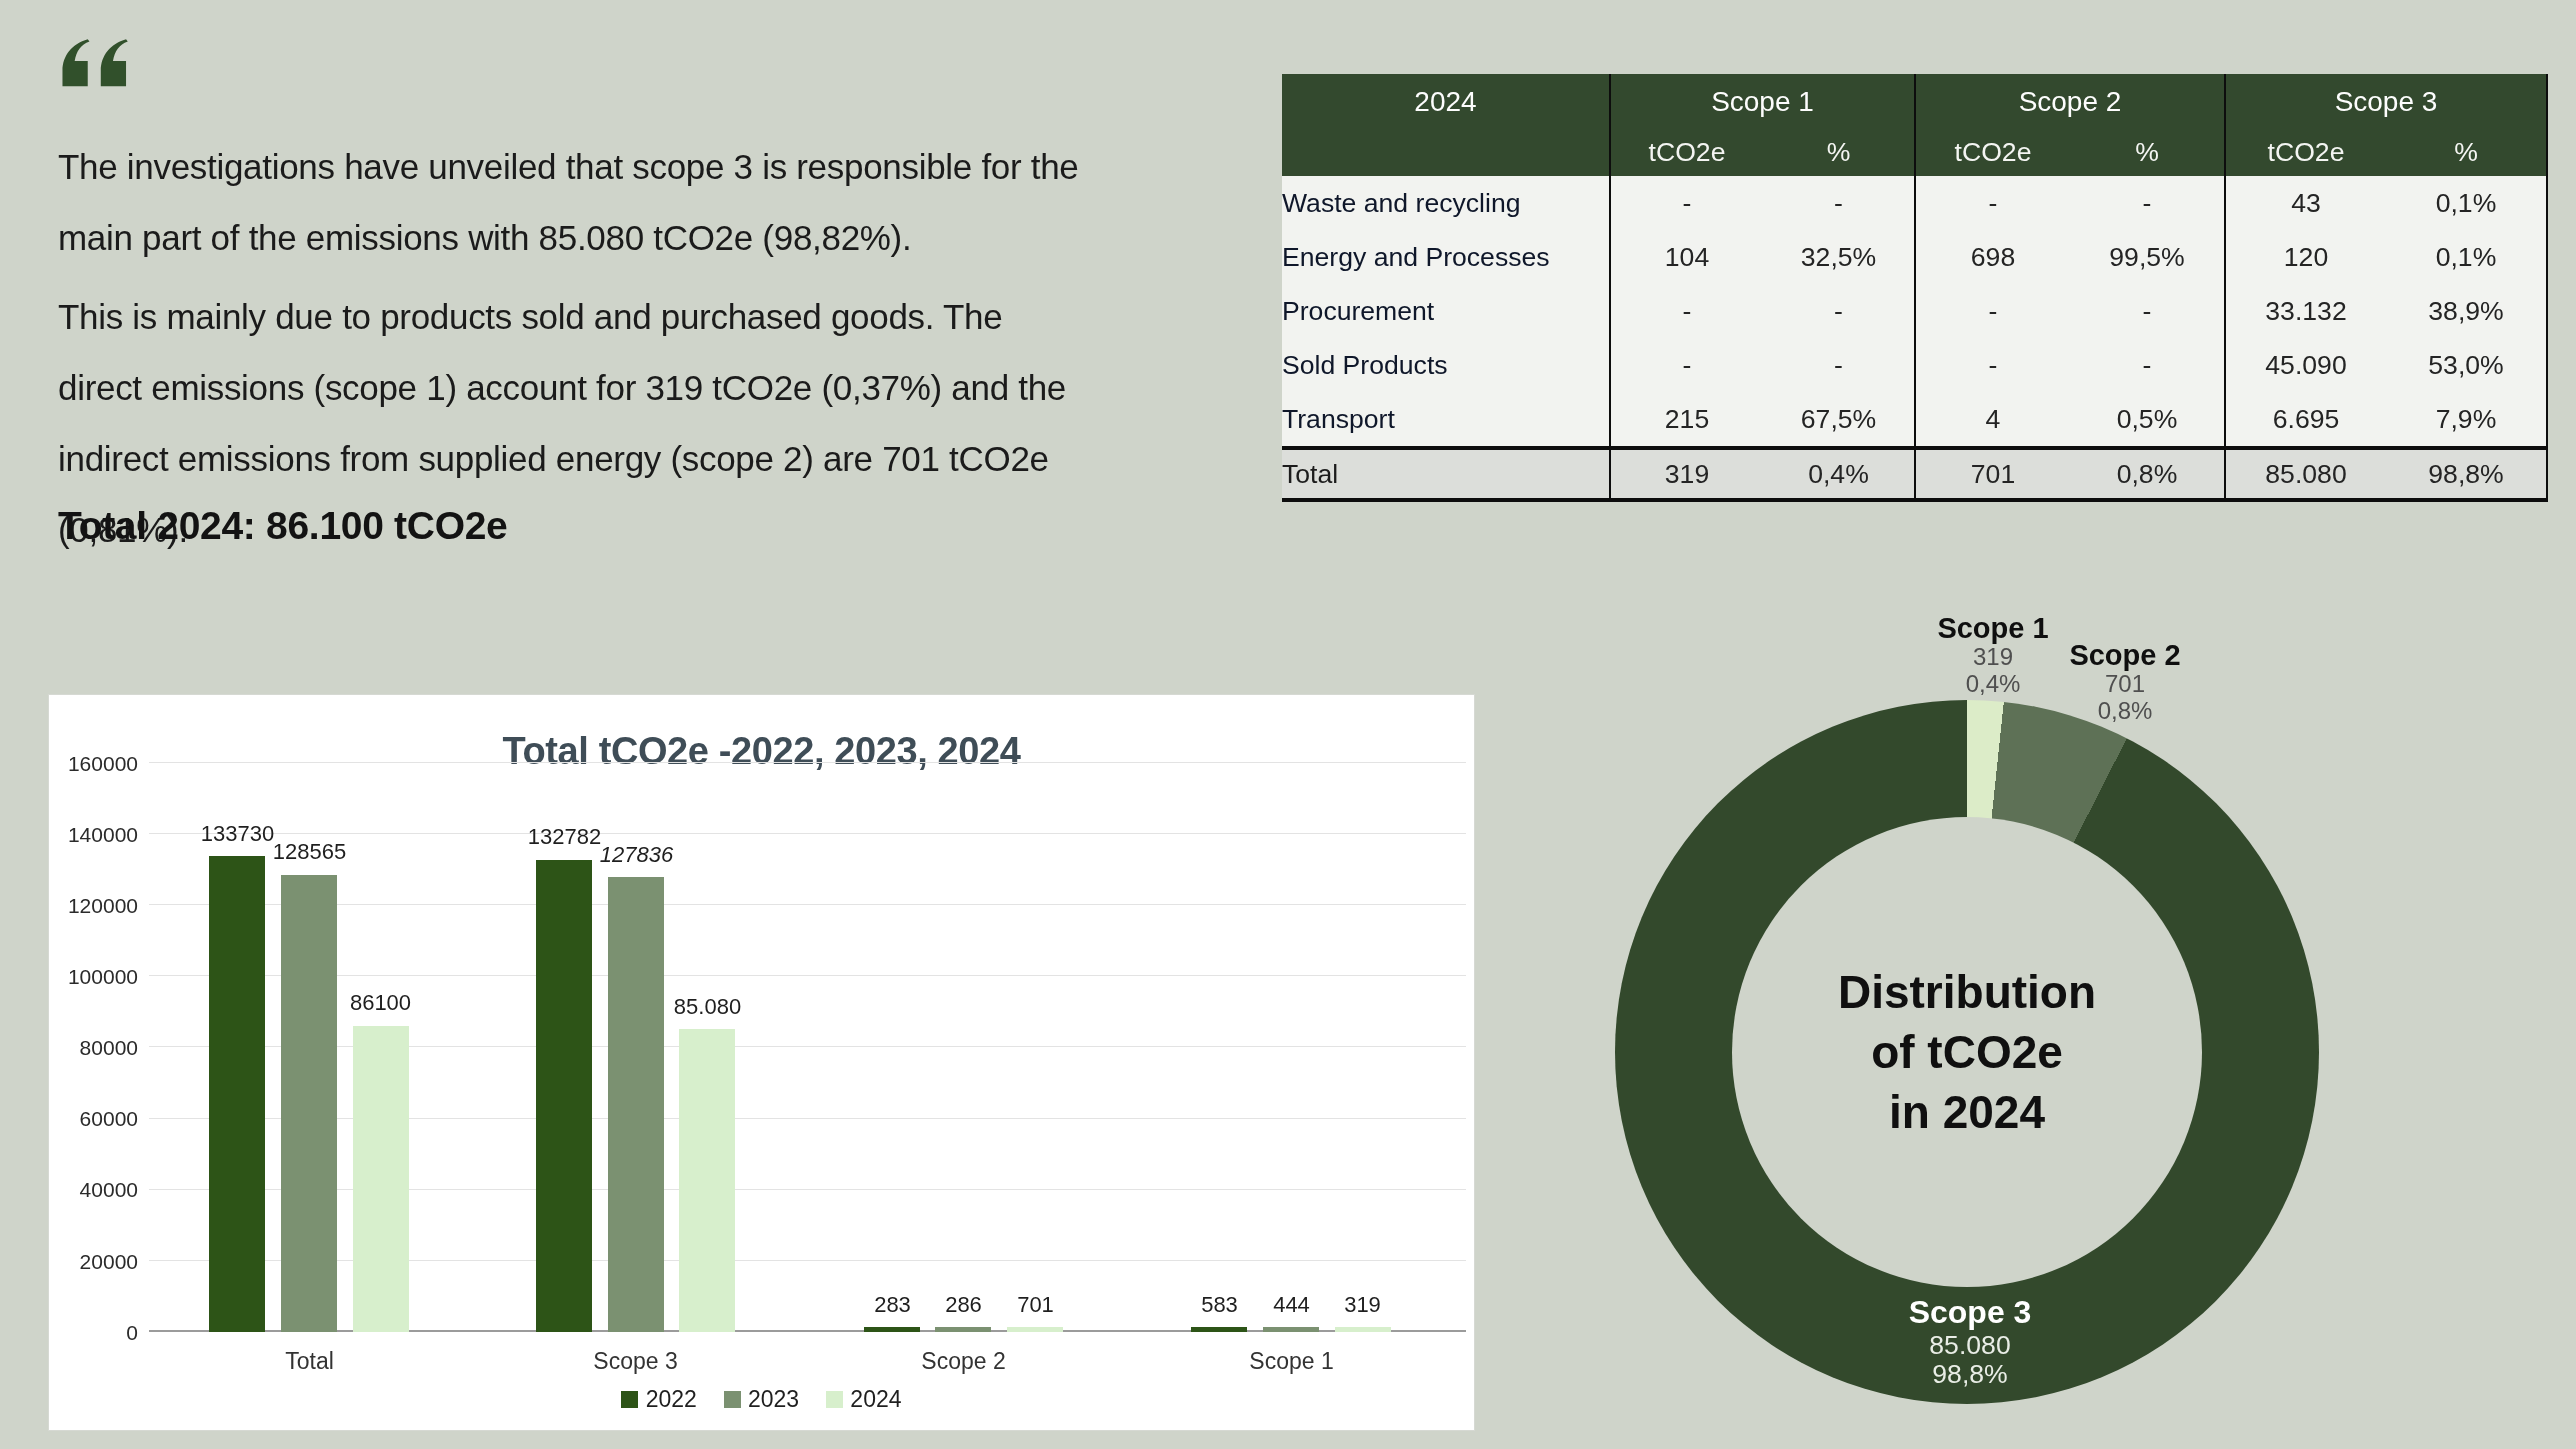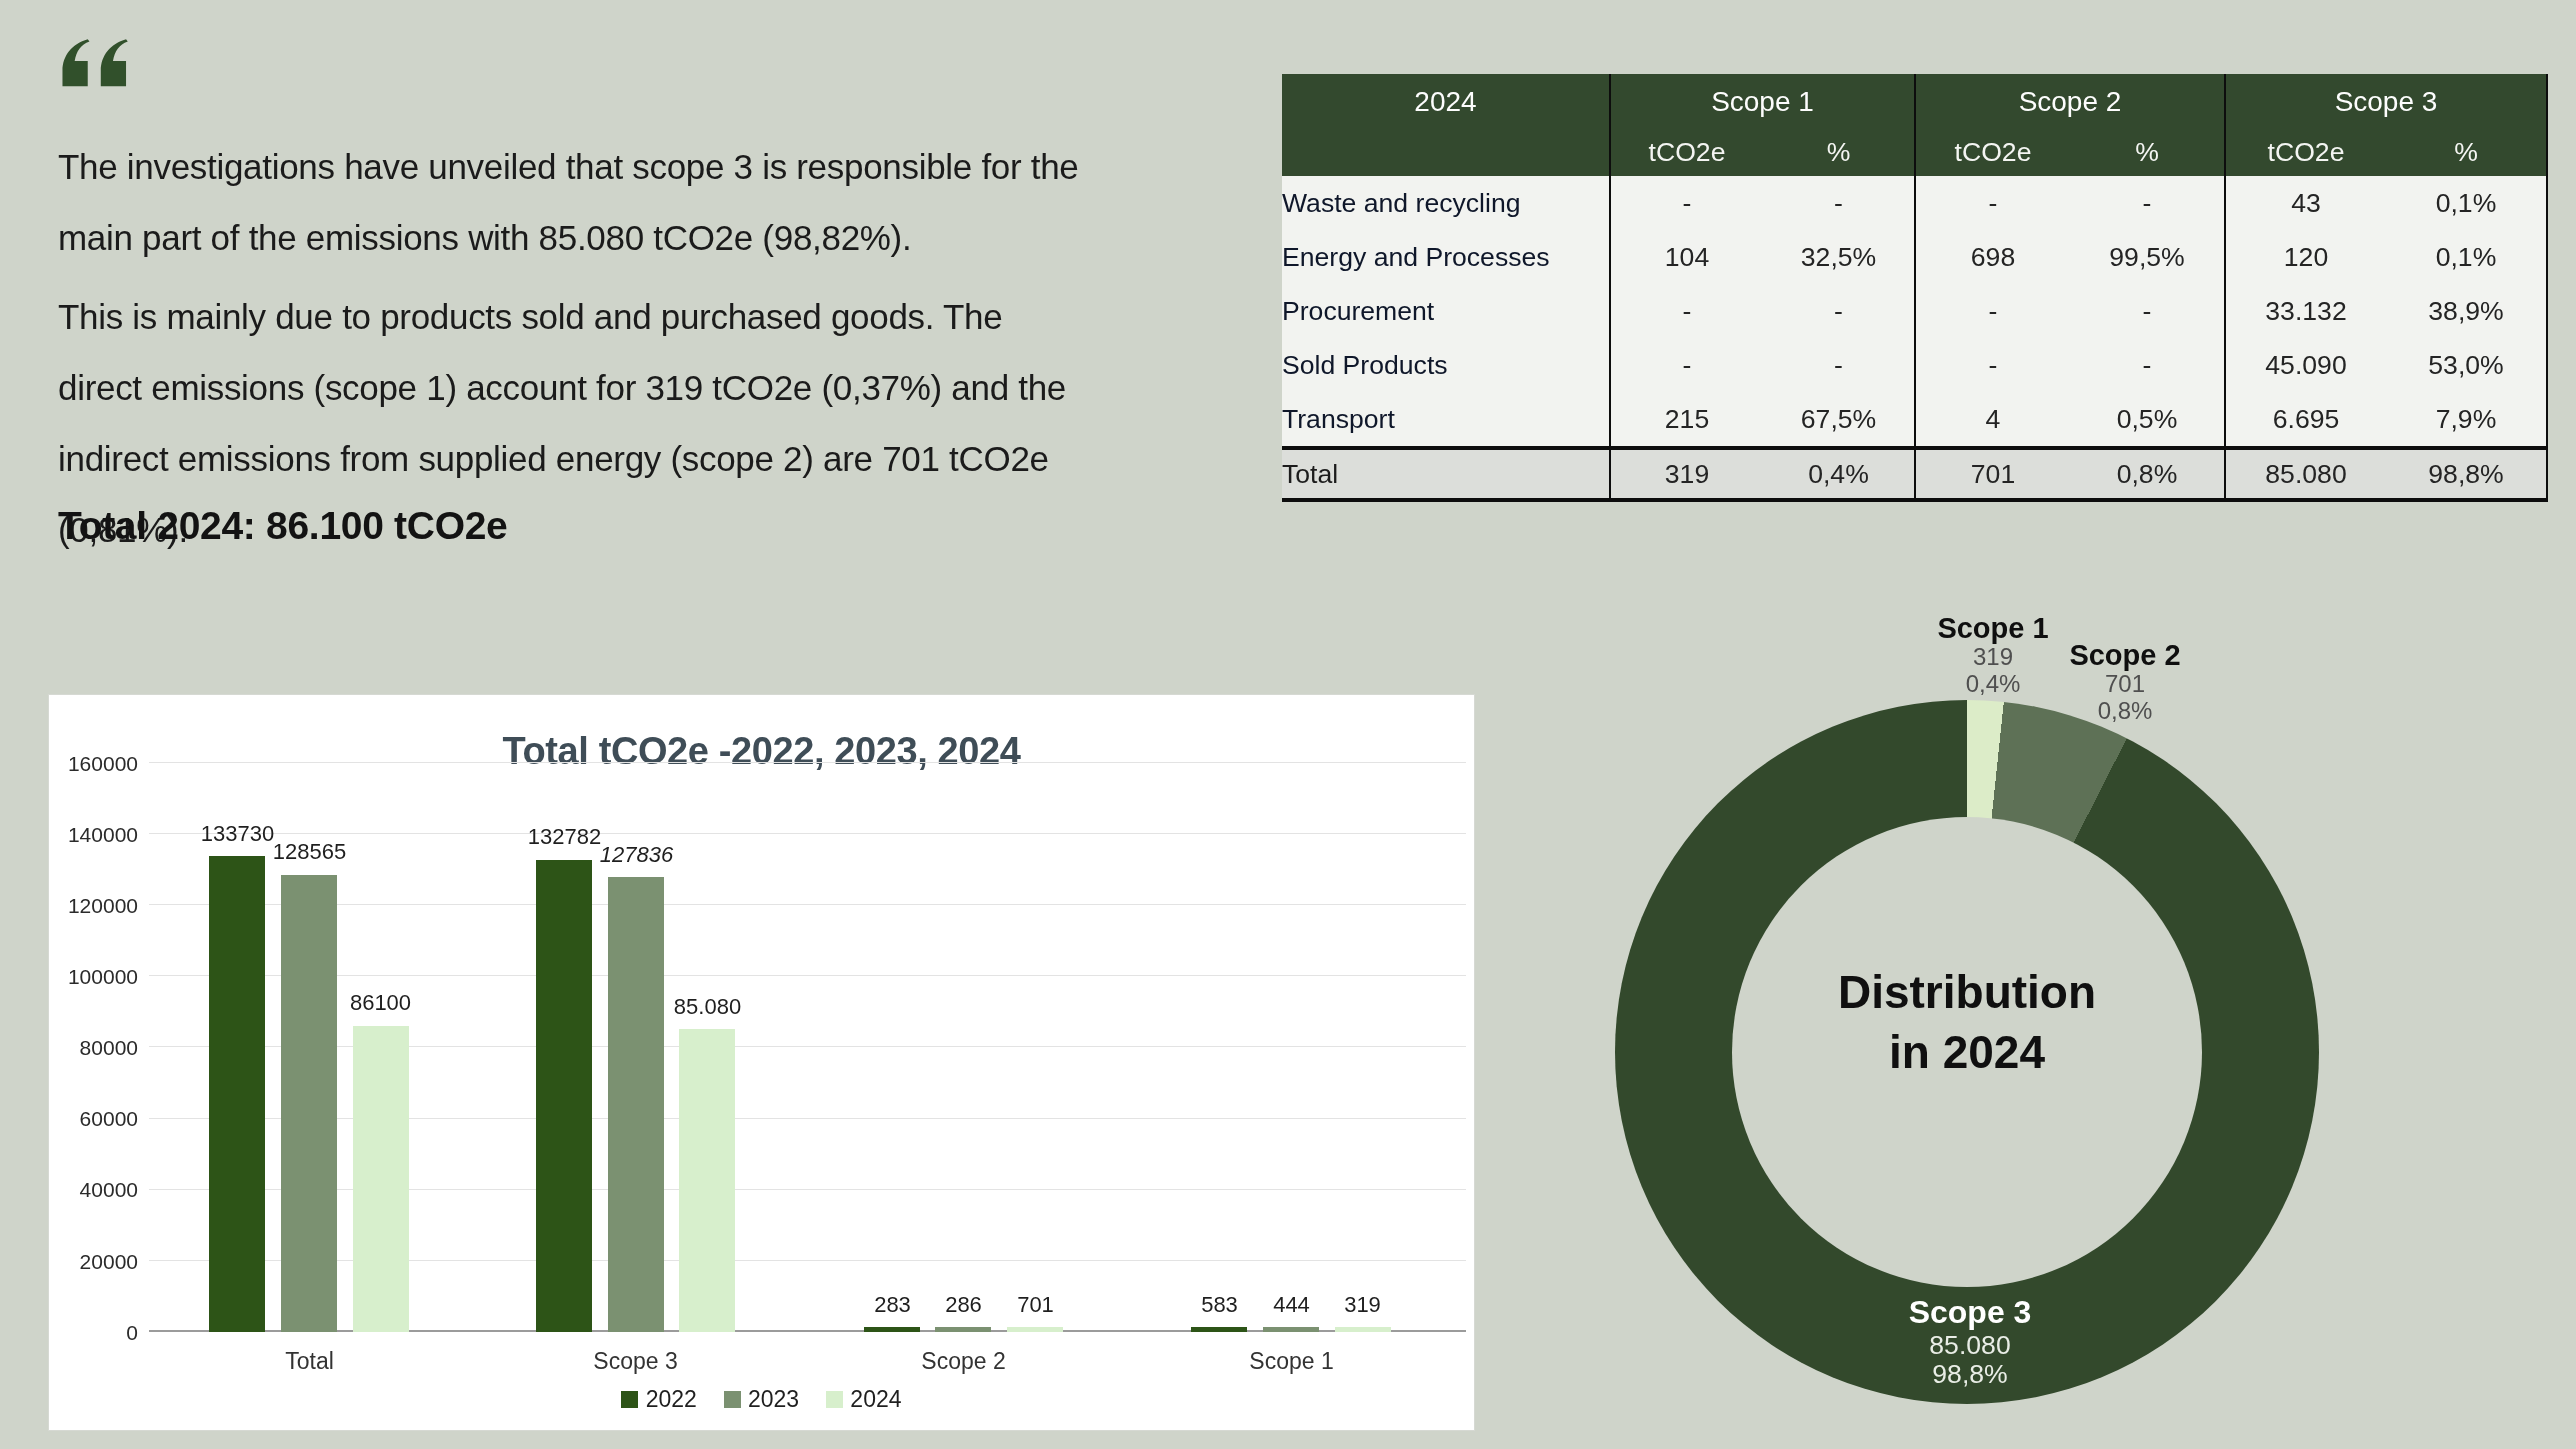--- a/index.html
+++ b/index.html
@@ -232,20 +232,21 @@
           <span class="legend-swatch" style="background: rgb(215, 239, 204);"></span>
           <span>2024</span>
         </div>
       </div>
   </div>
 
   <div id="donut" style="background: conic-gradient(rgb(220, 236, 200) 0deg, rgb(220, 236, 200) 6deg, rgb(94, 113, 86) 6deg, rgb(94, 113, 86) 27deg, rgb(51, 73, 44) 27deg, rgb(51, 73, 44) 360deg);">
     <div id="donut-hole"></div>
     <div id="donut-center-text">
       <div>Distribution</div>
+      <div>of tCO2e</div>
       <div>in 2024</div>
     </div>
   </div>
   <div id="callout-scope1" class="donut-callout">
     <div class="cname">Scope 1</div>
     <div class="cval">319</div>
     <div class="cpct">0,4%</div>
   </div>
   <div id="callout-scope2" class="donut-callout">
     <div class="cname">Scope 2</div>

